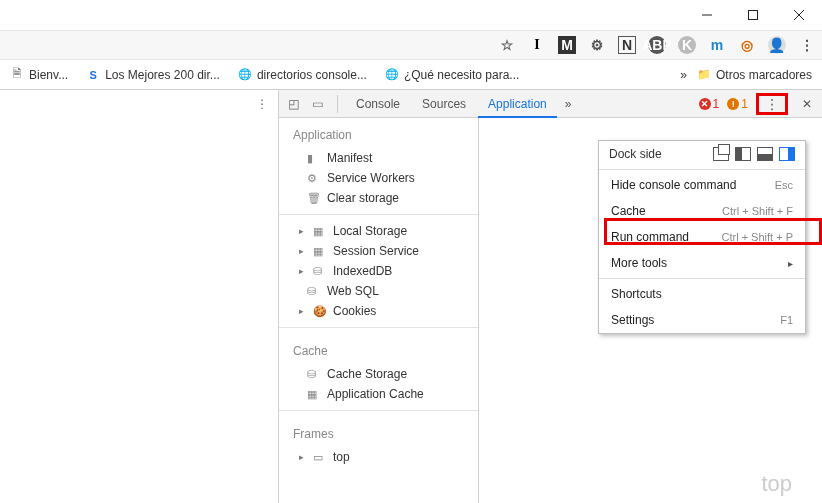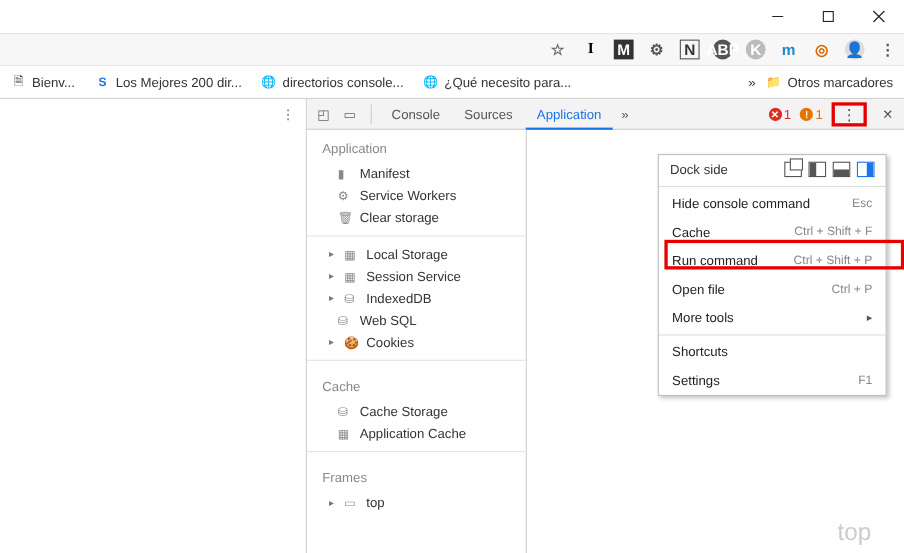--- a/index.html
+++ b/index.html
@@ -240,24 +240,20 @@
       <span class="shortcut">Esc</span>
     </div>
   <div class="menu-row">
       <span>Cache</span>
       <span class="shortcut">Ctrl + Shift + F</span>
     </div>
   <div class="menu-row">
       <span>Run command</span>
       <span class="shortcut">Ctrl + Shift + P</span>
     </div>
-  <div class="menu-row">
-      <span>Open file</span>
-      <span class="shortcut">Ctrl + P</span>
-    </div>
   <div class="menu-row arrow">
       <span>More tools</span>
     </div>
   <div class="menu-sep"></div>
   <div class="menu-row">
       <span>Shortcuts</span>
     </div>
   <div class="menu-row">
       <span>Settings</span>
       <span class="shortcut">F1</span>

